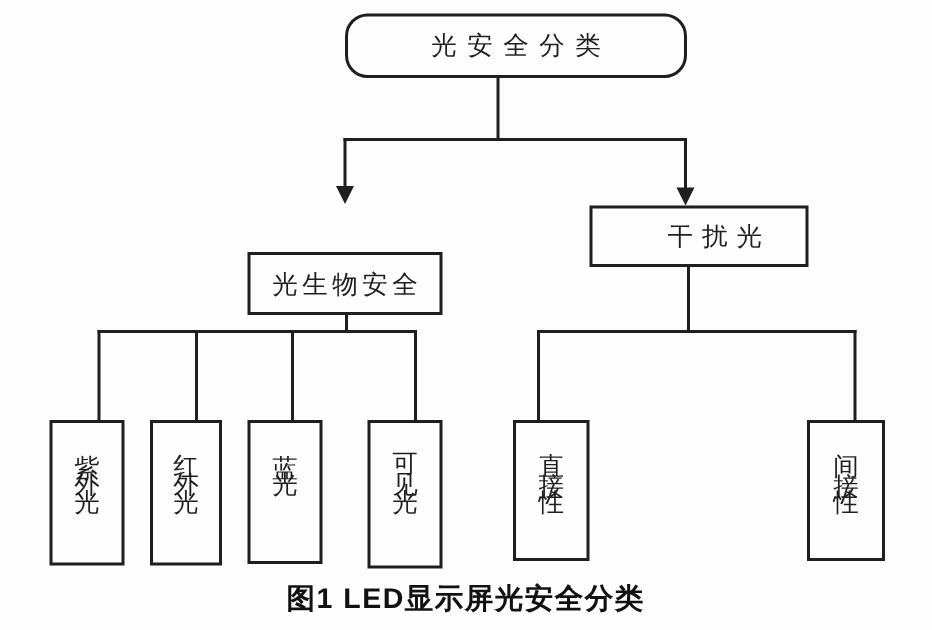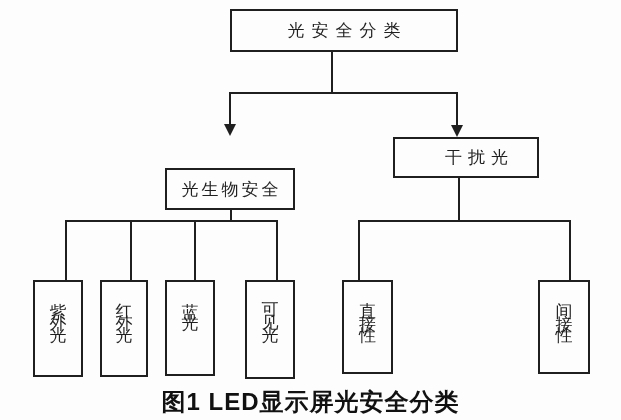--- a/index.html
+++ b/index.html
@@ -23,21 +23,21 @@
     position: absolute;
     box-sizing: border-box;
     border: 2px solid #1f1f1f;
     background: #fdfdfd;
     display: flex;
     align-items: center;
     justify-content: center;
     font-size: 17px;
     line-height: 1;
   }
-  .node.h-root   { letter-spacing: 7px; text-indent: 7px; }
+  .node.h-root   { letter-spacing: 7px; text-indent: 7px; border-radius: 15px; }
   .node.h-mid    { letter-spacing: 3px; text-indent: 3px; }
   .node.h-mid2   { letter-spacing: 6px; text-indent: 6px; padding-left: 21px; }
   .node.v { align-items: flex-start; padding-top: 7px; }
   .node.v .vtext {
     writing-mode: vertical-lr;
     text-orientation: upright;
     letter-spacing: 12px;
     font-size: 17px;
   }
   .n-root     { left: 230px; top:   9px; width: 228px; height: 43px; }
@@ -48,21 +48,21 @@
   .n-blue     { left: 165px; top: 280px; width:  50px; height: 96px; }
   .n-visible  { left: 245px; top: 280px; width:  50px; height: 99px; }
   .n-direct   { left: 342px; top: 280px; width:  51px; height: 94px; }
   .n-indirect { left: 538px; top: 280px; width:  52px; height: 94px; }
   .caption {
     position: absolute;
     left: 0; top: 386px;
     width: 100%;
     text-align: center;
     font-weight: bold;
-    font-size: 24px;
+    font-size: 19px;
     letter-spacing: 1px;
     color: #111111;
   }
 </style>
 </head>
 <body>
 
 <div class="canvas">
 
   <svg class="wires" viewBox="0 0 621 420" xmlns="http://www.w3.org/2000/svg">

